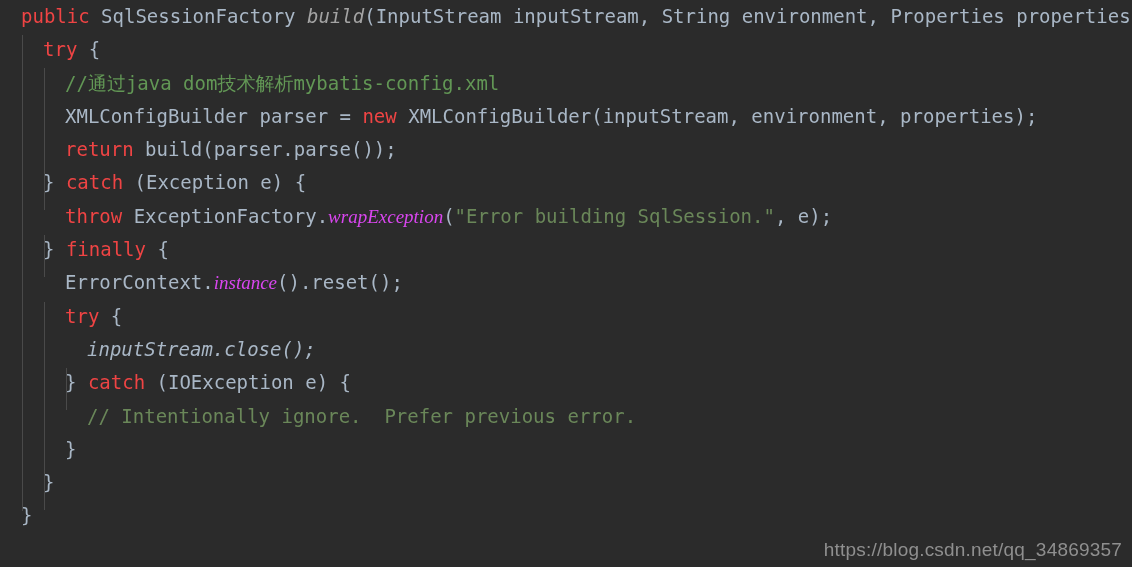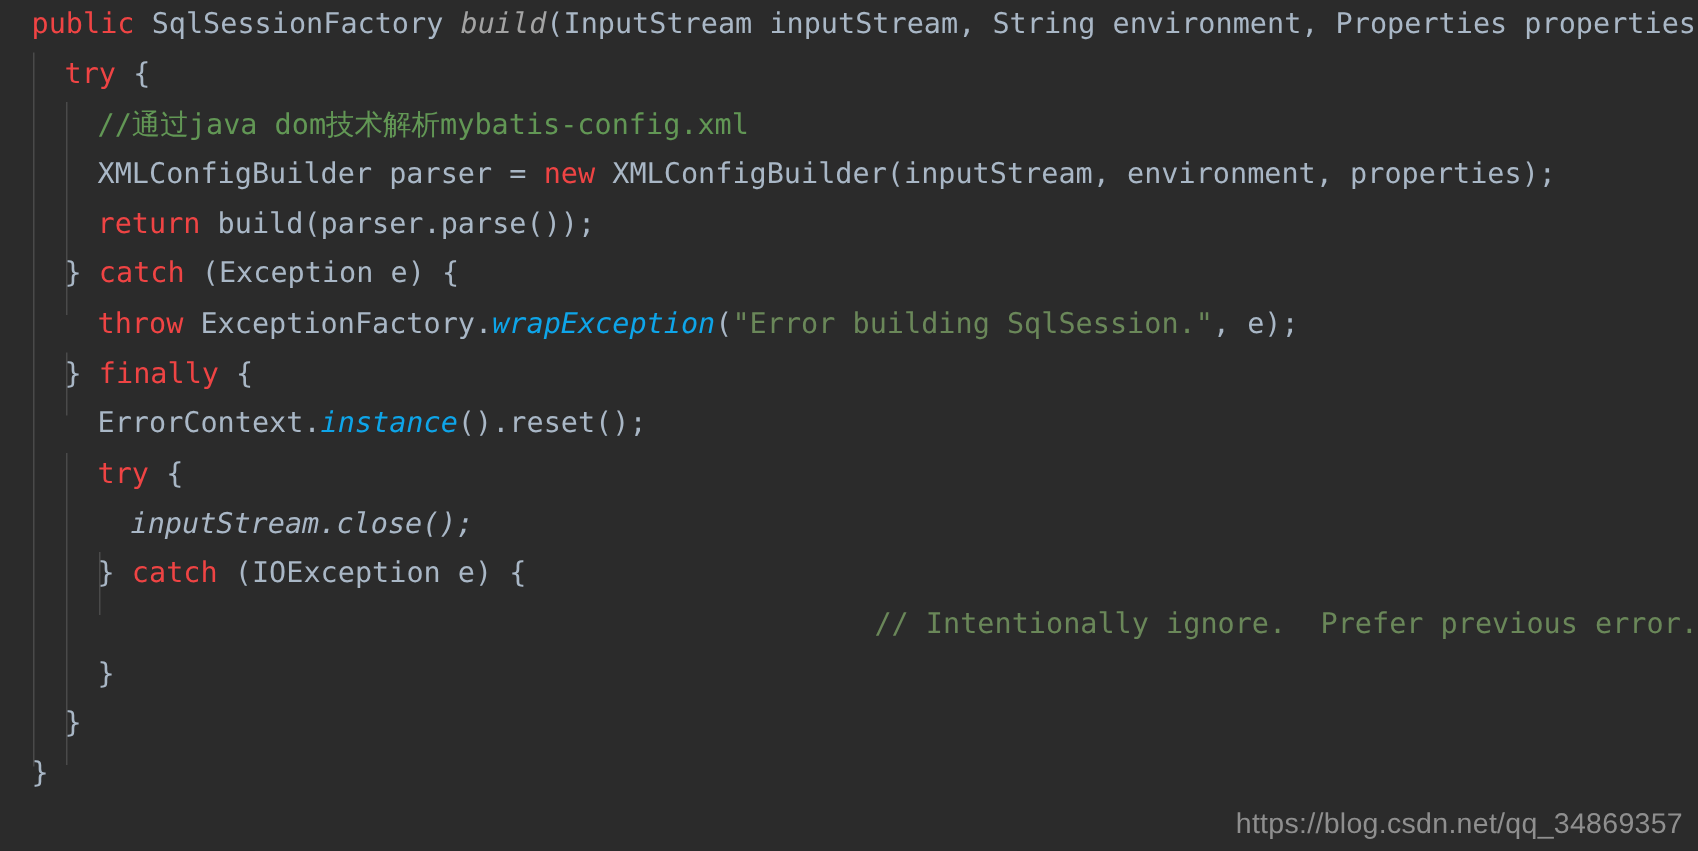--- a/index.html
+++ b/index.html
@@ -49,21 +49,21 @@
     padding-left: 21px;
   }
 
   
   .kw   { color: #ef4444; }          
   .id   { color: #a9b7c6; }          
   .mth  { color: #a3a3a3; font-style: italic; }          
   .cmt  { color: #629755; }          
   .cmt2 { color: #6a8759; }          
   .str  { color: #6a8759; }          
-  .stat { color: #0ea5e9; font-style: italic; }
+  .stat { color: #d946ef; font-style: italic; font-family: Liberation Serif, serif; }
 
   
   #watermark {
     position: absolute;
     right: 10px;
     bottom: 6px;
     font-family: "Liberation Sans", sans-serif;
     font-size: 19px;
     color: #8f8f8f;
     letter-spacing: .2px;
@@ -89,21 +89,21 @@
       <div class="line" style="padding-left: 65px;"><span class="cmt">//通过java dom技术解析mybatis-config.xml</span></div>
       <div class="line" style="padding-left: 65px;"><span class="id">XMLConfigBuilder parser = </span><span class="kw">new</span><span class="id"> XMLConfigBuilder(inputStream, environment, properties);</span></div>
       <div class="line" style="padding-left: 65px;"><span class="kw">return</span><span class="id"> build(parser.parse());</span></div>
       <div class="line" style="padding-left: 43px;"><span class="id">} </span><span class="kw">catch</span><span class="id"> (Exception e) {</span></div>
       <div class="line" style="padding-left: 65px;"><span class="kw">throw</span><span class="id"> ExceptionFactory.</span><span class="stat">wrapException</span><span class="id">(</span><span class="str">"Error building SqlSession."</span><span class="id">, e);</span></div>
       <div class="line" style="padding-left: 43px;"><span class="id">} </span><span class="kw">finally</span><span class="id"> {</span></div>
       <div class="line" style="padding-left: 65px;"><span class="id">ErrorContext.</span><span class="stat">instance</span><span class="id">().reset();</span></div>
       <div class="line" style="padding-left: 65px;"><span class="kw">try</span><span class="id"> {</span></div>
       <div class="line" style="padding-left: 87px; font-style: italic;"><span class="id">inputStream.close();</span></div>
       <div class="line" style="padding-left: 65px;"><span class="id">} </span><span class="kw">catch</span><span class="id"> (IOException e) {</span></div>
-      <div class="line" style="padding-left: 87px; text-align: right;"><span class="cmt2">// Intentionally ignore.  Prefer previous error.</span></div>
+      <div class="line" style="padding-left: 87px;"><span class="cmt2">// Intentionally ignore.  Prefer previous error.</span></div>
       <div class="line" style="padding-left: 65px;"><span class="id">}</span></div>
       <div class="line" style="padding-left: 43px;"><span class="id">}</span></div>
       <div class="line" style="padding-left: 21px;"><span class="id">}</span></div>
     </div>
 
   <div id="watermark">https://blog.csdn.net/qq_34869357</div>
 
 </div>
 
 </body></html>

